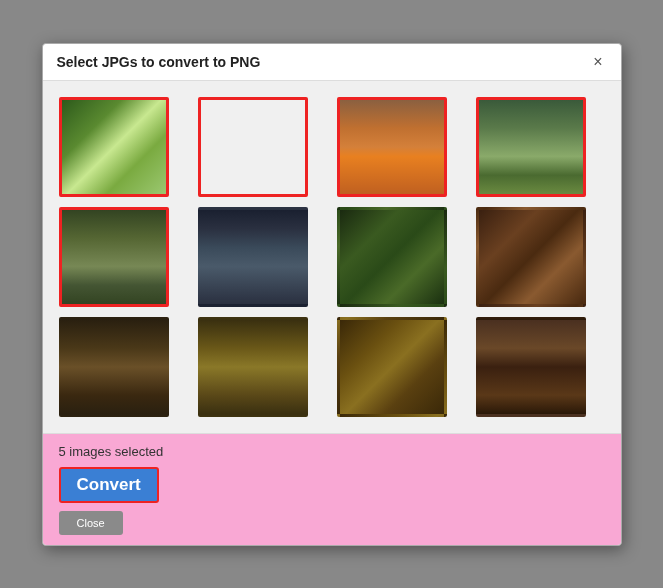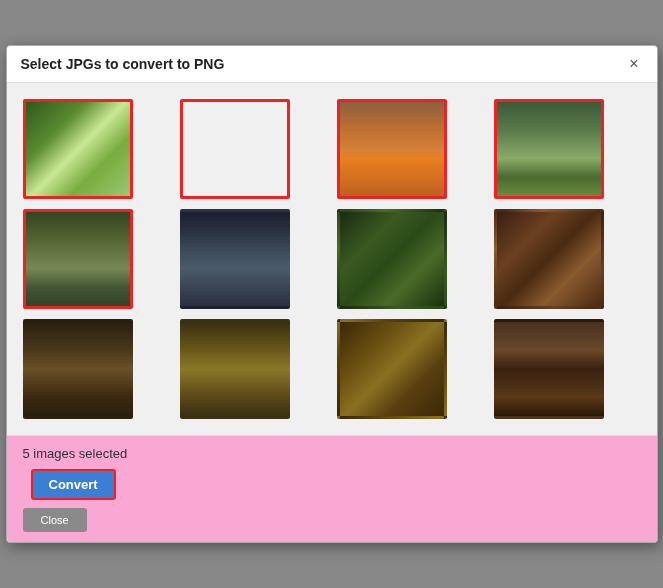--- a/index.html
+++ b/index.html
@@ -12,21 +12,21 @@
       width: 663px;
       height: 588px;
       font-family: 'Segoe UI', Arial, sans-serif;
       font-size: 13px;
     }
 
     .dialog {
       background: #f0f0f0;
       border: 1px solid #aaa;
       border-radius: 4px;
-      width: 652px;
+      width: 580px;
       box-shadow: 2px 4px 16px rgba(0,0,0,0.4);
     }
 
     .dialog-titlebar {
       background: #ffffff;
       border-bottom: 1px solid #ddd;
       padding: 10px 14px;
       display: flex;
       align-items: center;
       justify-content: space-between;
@@ -109,25 +109,24 @@
       margin-right: auto;
       color: #333;
       font-size: 13px;
     }
 
     .btn-convert {
       background: #3a7fd4;
       color: #fff;
       border: 2px solid #e22;
       padding: 6px 16px;
-      font-size: 13px;
+      font-size: 17px;
       font-weight: 600;
       border-radius: 3px;
       cursor: pointer;
-      margin-left: 8px;
     }
 
     .btn-close {
       background: #8a8a8a;
       color: #fff;
       border: none;
       padding: 6px 18px;
       font-size: 11px;
       border-radius: 3px;
       cursor: pointer;

